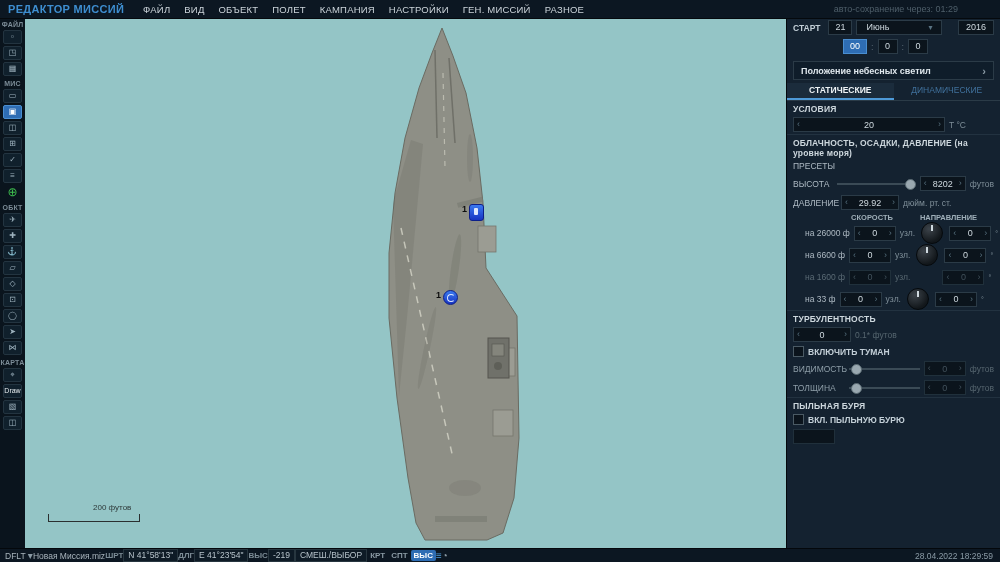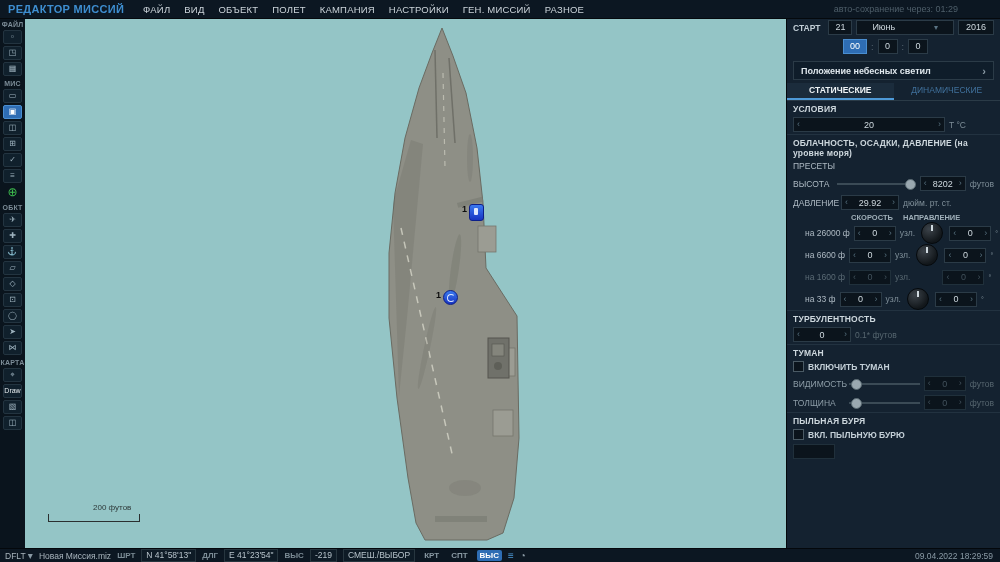--- a/index.html
+++ b/index.html
@@ -43,21 +43,21 @@
   #panel{position:absolute;top:18px;right:0;width:213px;bottom:14px;background:#142230;
          border-left:1px solid #04080c;font-size:9px;overflow:hidden;z-index:4}
   .panel-header{height:18px;display:flex;align-items:center;background:#152534;border-bottom:1px solid #0a131c}
   .panel-title{color:#4e9ad8;font-weight:bold;font-size:9px;padding-left:6px;flex:1;letter-spacing:.2px}
   .panel-close{color:#8494a0;padding:0 7px;font-size:11px;cursor:pointer}
   .p-row{display:flex;align-items:center;padding:2px 6px;gap:4px}
   .lbl{color:#aebac3;font-size:8.5px;white-space:nowrap}
   .lbl.b{font-weight:bold;color:#c3cfd7}
   .inp{background:#0b141c;border:1px solid #2b3b47;color:#cfd9df;height:13px;line-height:13px;text-align:center;font-size:9px}
   .dropdown{background:#0b141c;border:1px solid #2b3b47;color:#cfd9df;height:13px;line-height:13px;display:flex;
-            align-items:center;padding:0 15px;font-size:9px;cursor:pointer}
+            align-items:center;padding:0 9px;font-size:9px;cursor:pointer}
   .dropdown .caret{margin-left:auto;color:#5a7484;font-size:8px}
   .time-box{width:22px}
   .time-box.sel{background:#2e6db4;border-color:#4a8ed0;color:#fff}
   .colon{color:#5a6a74}
   .small-btn{background:#18283a;border:1px solid #31506e;color:#cfd9e2;font-size:8px;height:13px;line-height:13px;
              padding:0 5px;border-radius:2px;cursor:pointer;white-space:nowrap}
   .slider{position:relative;height:12px;flex:1}
   .slider .track{position:absolute;left:0;right:0;top:5px;height:2px;background:#3b4b56}
   .slider .thumb{position:absolute;top:1px;width:9px;height:9px;border-radius:50%;background:#9aa8b0;
                  border:1px solid #5a6a72;cursor:pointer}
@@ -81,36 +81,36 @@
   .preset-wrap{display:flex;padding:2px 6px 3px;gap:5px;align-items:flex-start}
   .preset-img{width:131px;height:58px;position:relative;border:1px solid #2b3b47;cursor:pointer;
      background:linear-gradient(180deg,#2a62ae 0%,#4c87c6 35%,#9fc0d8 62%,#dde4e4 84%,#c9d4d6 100%)}
   .sun{position:absolute;left:36%;top:12%;width:28px;height:28px;border-radius:50%;
      background:radial-gradient(circle,#ffffff 0%,rgba(255,255,255,.9) 28%,rgba(255,255,255,0) 72%)}
   .clouds{position:absolute;bottom:0;left:0;right:0;height:16px;
      background:radial-gradient(ellipse at 25% 100%,rgba(255,255,255,.95),rgba(255,255,255,0) 60%),
                 radial-gradient(ellipse at 70% 100%,rgba(244,246,246,.85),rgba(255,255,255,0) 65%)}
   .preset-name{position:absolute;left:4px;bottom:14px;color:#eef4f8;font-size:9px;text-shadow:0 1px 2px rgba(0,0,0,.6)}
   .wind-cols{display:flex;padding:1px 6px 0;font-size:7.5px;color:#9fafb9;font-weight:bold}
-  .wind-cols .c1{width:48px}.wind-cols .c2{width:62px;text-align:center}.wind-cols .c3{flex:1;text-align:left}
+  .wind-cols .c1{width:48px}.wind-cols .c2{width:62px;text-align:center}.wind-cols .c3{flex:1;text-align:center}
   .wind-row{height:22px;padding:0 18px}
   .wlabel{width:46px;color:#aebac3;font-size:8.5px;white-space:nowrap}
   .wlabel.dim{color:#5a6a74}
   .knob{width:20px;height:20px;border-radius:50%;flex:none;cursor:pointer;border:1px solid #05090c;
         background:radial-gradient(circle at 35% 30%,#3c434a,#12171b 70%);position:relative;margin:0 2px}
   .knob::after{content:"";position:absolute;left:50%;top:2px;width:2px;height:6px;background:#cfd9df;transform:translateX(-50%)}
   .knob-spacer{width:20px;flex:none;margin:0 2px}
   .deg{color:#7e8e98;font-size:7px;vertical-align:top}
   .cb{width:9px;height:9px;border:1px solid #4a5a64;background:#0b141c;flex:none;cursor:pointer}
   .cb-lbl{color:#c3cfd7;font-size:8.5px;font-weight:bold}
   .flabel{width:52px;color:#8e9ea8;font-size:8.5px}
 
   
   #statusbar{position:absolute;bottom:0;left:0;right:0;height:14px;background:#0c1722;border-top:1px solid #04080c;
-             display:flex;align-items:center;gap:6px;padding:0 5px;font-size:9px;color:#93a3ad;z-index:6;box-sizing:border-box}
+             display:flex;align-items:center;padding:0 5px;font-size:9px;color:#93a3ad;z-index:6;box-sizing:border-box}
   .sb-box{background:#0e1b26;border:1px solid #27363f;padding:0 4px;height:11px;line-height:11px;color:#b7c3cb;
           white-space:nowrap;font-size:8.5px}
   .sb-label{color:#7c8c96;font-weight:bold;font-size:8px;white-space:nowrap}
   .sb-plain{color:#a8b4bc;white-space:nowrap;font-size:8.5px}
   .sb-toggle{padding:0 3px;color:#8a9aa4;font-size:8px;font-weight:bold;cursor:pointer}
   .sb-toggle.active{background:#2e6db4;color:#fff;border-radius:2px;height:11px;line-height:11px}
   .sb-icon{color:#4e9ad8;font-size:10px;cursor:pointer}
   .sb-icon.plain{color:#8a9aa4}
   .datetime{margin-left:auto;color:#8a9aa5;white-space:nowrap;font-size:8.5px;padding-right:2px}
 </style>
@@ -348,21 +348,20 @@
   <div class="sect">ТУРБУЛЕНТНОСТЬ</div>
   <div class="p-row">
     <span class="spin w55">
       <span class="ar">‹</span>
       <span class="val">0</span>
       <span class="ar">›</span>
     </span>
     <span class="unit dim">0.1* футов</span>
   </div>
 
-  <div class="sect">ТУМАН</div>
   <div class="p-row">
     <span class="cb"></span>
     <span class="cb-lbl">ВКЛЮЧИТЬ ТУМАН</span>
   </div>
   <div class="p-row">
     <span class="flabel">ВИДИМОСТЬ</span>
     <span class="slider">
       <span class="track"></span>
       <span class="thumb" style="left:3%"></span>
     </span>
@@ -415,14 +414,14 @@
   <span class="sb-label">ДЛГ</span>
   <span class="sb-box">E 41°23'54"</span>
   <span class="sb-label">ВЫС</span>
   <span class="sb-box">-219</span>
   <span class="sb-box">СМЕШ./ВЫБОР</span>
   <span class="sb-toggle">КРТ</span>
   <span class="sb-toggle">СПТ</span>
   <span class="sb-toggle active">ВЫС</span>
   <span class="sb-icon">≡</span>
   <span class="sb-icon plain">◔</span>
-  <span class="datetime">09.04.2022 18:29:59</span>
+  <span class="datetime">28.04.2022 18:29:59</span>
 </div>
 
 </body></html>

